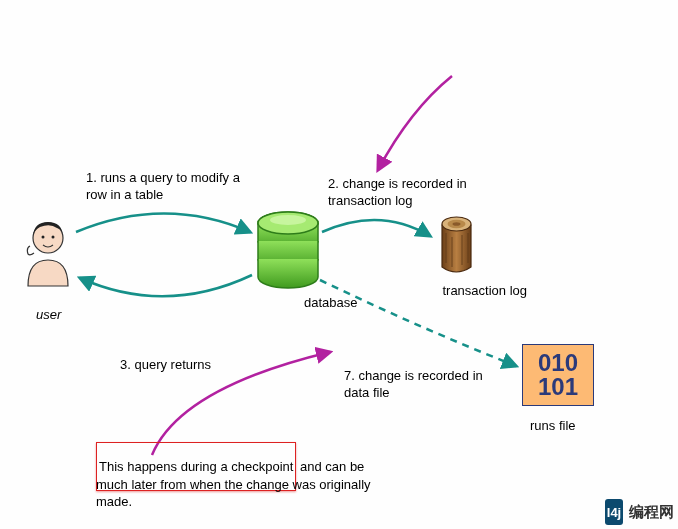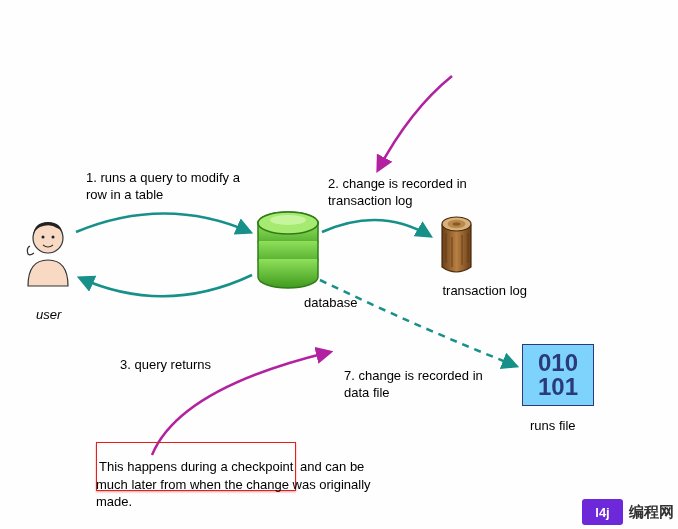--- a/index.html
+++ b/index.html
@@ -22,24 +22,24 @@
 .db-label { top: 295px; left: 262px; margin-left: 42px; }
 .txlog-label { top: 283px; left: 427px; text-align: right; width: 100px; }
 .datafile-label { top: 418px; left: 530px; }
 .step1 { top: 162px; left: 86px; width: 160px; margin-top: 8px; }
 .step2 { top: 176px; left: 328px; width: 140px; }
 .step3 { top: 309px; left: 120px; margin-top: 48px; }
 .step4 { top: 368px; left: 344px; width: 145px; }
 .user-icon { position: absolute; top: 218px; left: 20px; width: 56px; height: 72px; }
 .db-icon { position: absolute; top: 211px; left: 255px; width: 66px; height: 78px; }
 .log-icon { position: absolute; top: 215px; left: 434px; width: 45px; height: 58px; }
-.data-icon { position: absolute; top: 344px; left: 522px; width: 72px; height: 62px; border: 1px solid #2b3a7a; display: flex; align-items: center; justify-content: center; font-family: Arial, sans-serif; font-weight: bold; font-size: 24px; color: #2b3a7a; line-height: 1; text-align: center; background: #7dd3fc; }
+.data-icon { position: absolute; top: 344px; left: 522px; width: 72px; height: 62px; border: 1px solid #2b3a7a; display: flex; align-items: center; justify-content: center; font-family: Arial, sans-serif; font-weight: bold; font-size: 24px; color: #2b3a7a; line-height: 1; text-align: center; background: #fdba74; }
 svg.arrows { position: absolute; inset: 0; width: 678px; height: 529px; pointer-events: none; }
 .watermark { position: absolute; right: 4px; bottom: 4px; display: flex; align-items: center; gap: 6px; font-family: Arial, sans-serif; font-weight: bold; font-size: 15px; color: #333; }
-.watermark .logo { width: 41px; height: 26px; background: #6d28d9; color: #fff; display: flex; align-items: center; justify-content: center; font-size: 13px; border-radius: 3px; font-family: Arial,sans-serif; }
+.watermark .logo { width: 18px; height: 26px; background: #0c4a6e; color: #fff; display: flex; align-items: center; justify-content: center; font-size: 13px; border-radius: 3px; font-family: Arial,sans-serif; }
 </style>
 </head>
 <body>
 
 <div class="diagram">
 
   <svg class="user-icon" viewBox="0 0 56 72">
     <circle cx="28" cy="20" r="15" fill="#f7d9c4" stroke="#333" stroke-width="1.2"></circle>
     <path d="M13 18 Q14 4 28 4 Q42 4 43 18 Q43 12 37 10 Q30 5 20 9 Q14 12 13 18 Z" fill="#222"></path>
     <path d="M10 28 Q6 30 8 36 Q10 38 14 35" fill="none" stroke="#333" stroke-width="1.2"></path>

